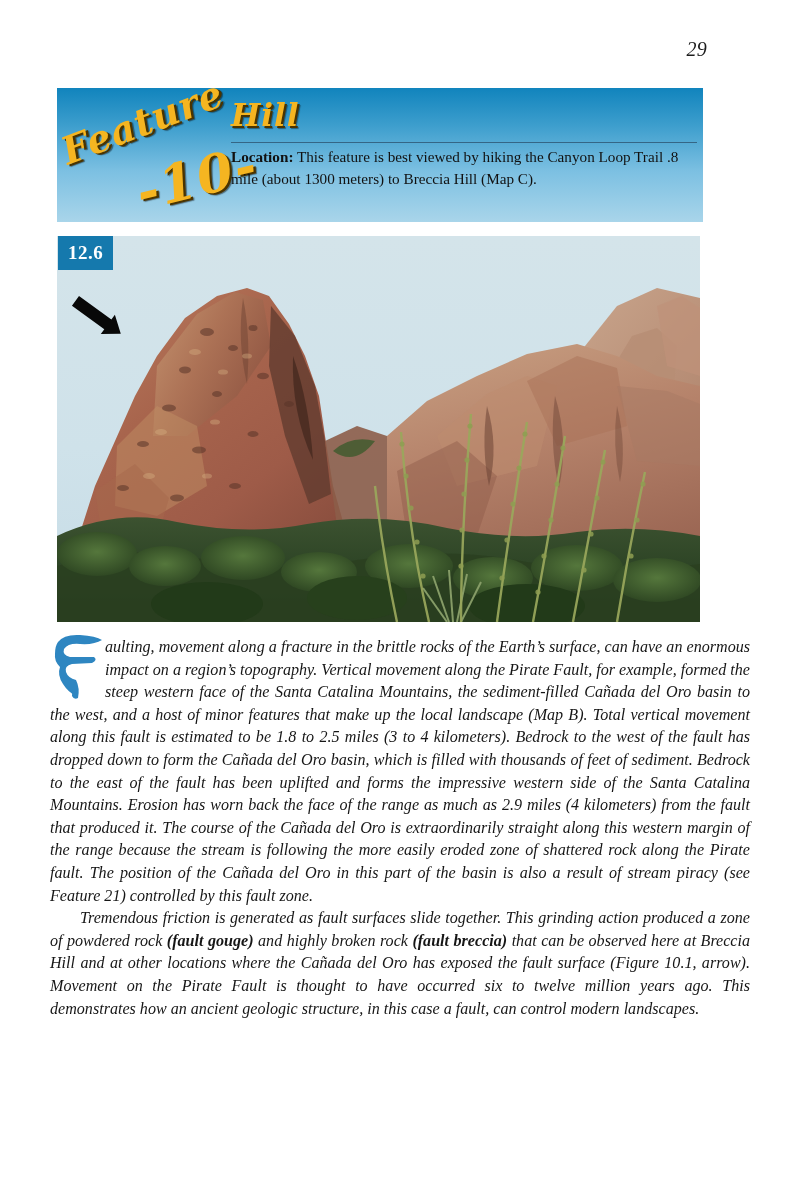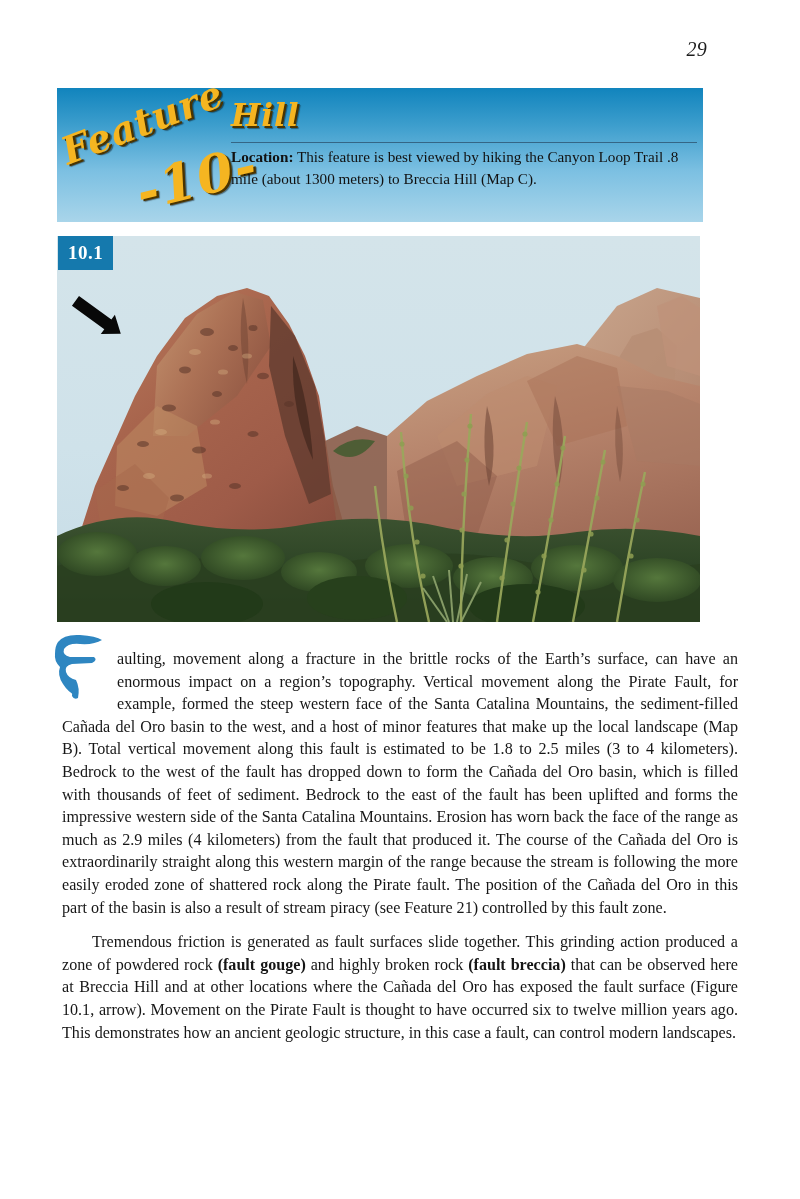--- a/index.html
+++ b/index.html
@@ -145,21 +145,22 @@
     top: 636px;
     width: 700px;
     font-family: "Liberation Serif", "DejaVu Serif", serif;
     font-size: 16.1px;
     line-height: 22.6px;
     text-align: justify;
     color: #161616;
     hyphens: none;
   }
   .body-text p {
-    margin: 12px;
+    margin: 0;
+    font-style: italic;
   }
   .body-text p.indented {
     text-indent: 30px;
   }
   .dropcap {
     position: absolute;
     left: 50px;
     top: 630px;
     width: 58px;
     height: 72px;
@@ -356,21 +357,21 @@
         <circle cx="580" cy="284" r="2.6"></circle>
         <circle cx="574" cy="320" r="2.6"></circle>
     </g>
 
     <g transform="translate(22,60) rotate(36)">
       <path d="M0 0 L40 0 L40 -6 L56 6 L40 18 L40 12 L0 12 Z" fill="#080808"></path>
     </g>
   </svg>
 </div>
 
-<div class="figure-badge">10.1</div>
+<div class="figure-badge">12.6</div>
 
 <svg class="dropcap" viewBox="0 0 58 72">
   <path d="M8 12 Q14 4 30 5 Q46 6 52 10 Q44 15 30 14 Q18 13 14 19 Q12 25 20 27 L44 27 Q48 30 42 33
            L22 34 Q14 36 16 42 Q18 48 26 50 L26 66 Q18 62 13 54 Q7 45 10 37 Q4 31 5 24 Q5 16 8 12 Z" fill="#2e86c1"></path>
   <path d="M26 50 Q30 58 28 68 Q24 70 22 66 Q22 56 26 50 Z" fill="#2e86c1"></path>
 </svg>
 
 <div class="body-text">
   <p class="para-first">
     <span class="lead-indent"></span><span>aulting, movement along a fracture in the brittle rocks of the Earth’s surface, can have an enormous impact on a region’s topography. Vertical movement along the Pirate Fault, for example, formed the steep western face of the Santa Catalina </span><span>Mountains, the sediment-filled Cañada del Oro basin to the west, and a host of minor features that make up the local landscape (Map B). Total vertical movement along this fault is estimated to be 1.8 to 2.5 miles (3 to 4 kilometers). Bedrock to the west of the fault has dropped down to form the Cañada del Oro basin, which is filled with thousands of feet of sediment. Bedrock to the east of the fault has been uplifted and forms the impressive western side of the Santa Catalina Mountains. Erosion has worn back the face of the range as much as 2.9 miles (4 kilometers) from the fault that produced it. The course of the Cañada del Oro is extraordinarily straight along this western margin of the range because the stream is following the more easily eroded zone of shattered rock along the Pirate fault. The position of the Cañada del Oro in this part of the basin is also a result of stream piracy (see Feature 21) controlled by this fault zone.</span>

